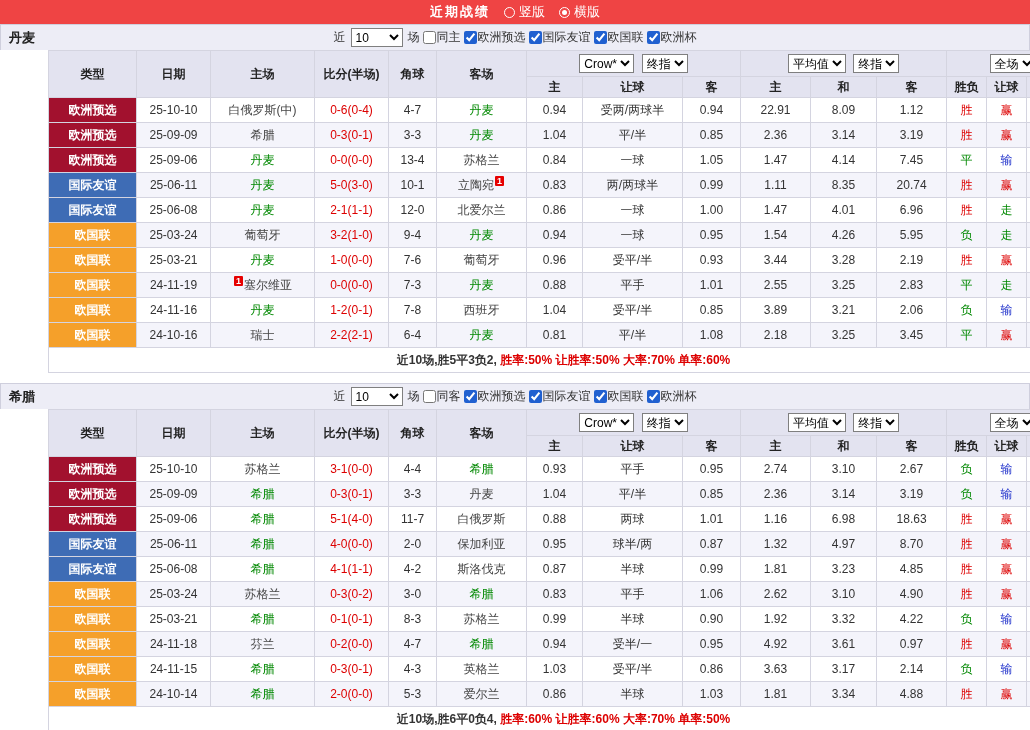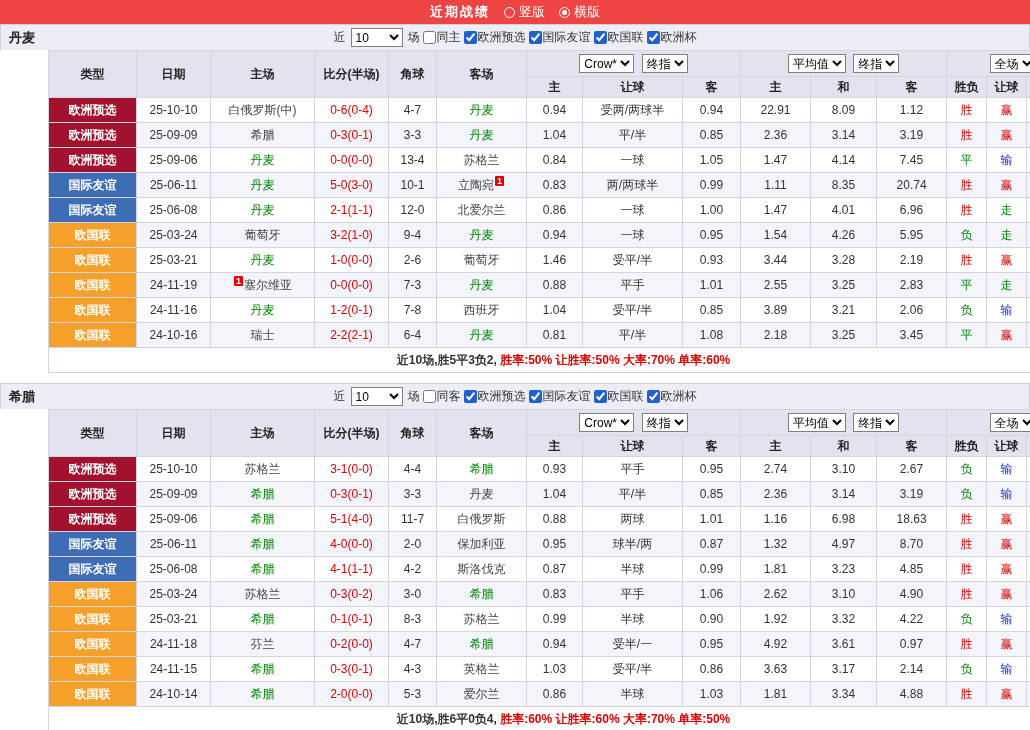--- a/index.html
+++ b/index.html
@@ -299,23 +299,23 @@
             <td>5.95</td>
             <td style="color: rgb(0, 136, 0);">负</td>
             <td style="color: rgb(0, 136, 0);">走</td>
             <td style="color: rgb(221, 0, 0);">大</td>
           </tr>
           <tr>
             <td class="type-cell" style="background-color: rgb(245, 160, 42);">欧国联</td>
             <td>25-03-21</td>
             <td><span style="color: rgb(0, 136, 0);">丹麦</span></td>
             <td class="score">1-0(0-0)</td>
-            <td>2-6</td>
+            <td>7-6</td>
             <td><span style="color: rgb(68, 68, 68);">葡萄牙</span></td>
-            <td>1.46</td>
+            <td>0.96</td>
             <td>受平/半</td>
             <td>0.93</td>
             <td>3.44</td>
             <td>3.28</td>
             <td>2.19</td>
             <td style="color: rgb(221, 0, 0);">胜</td>
             <td style="color: rgb(221, 0, 0);">赢</td>
             <td style="color: rgb(34, 51, 204);">小</td>
           </tr>
           <tr class="alt">

